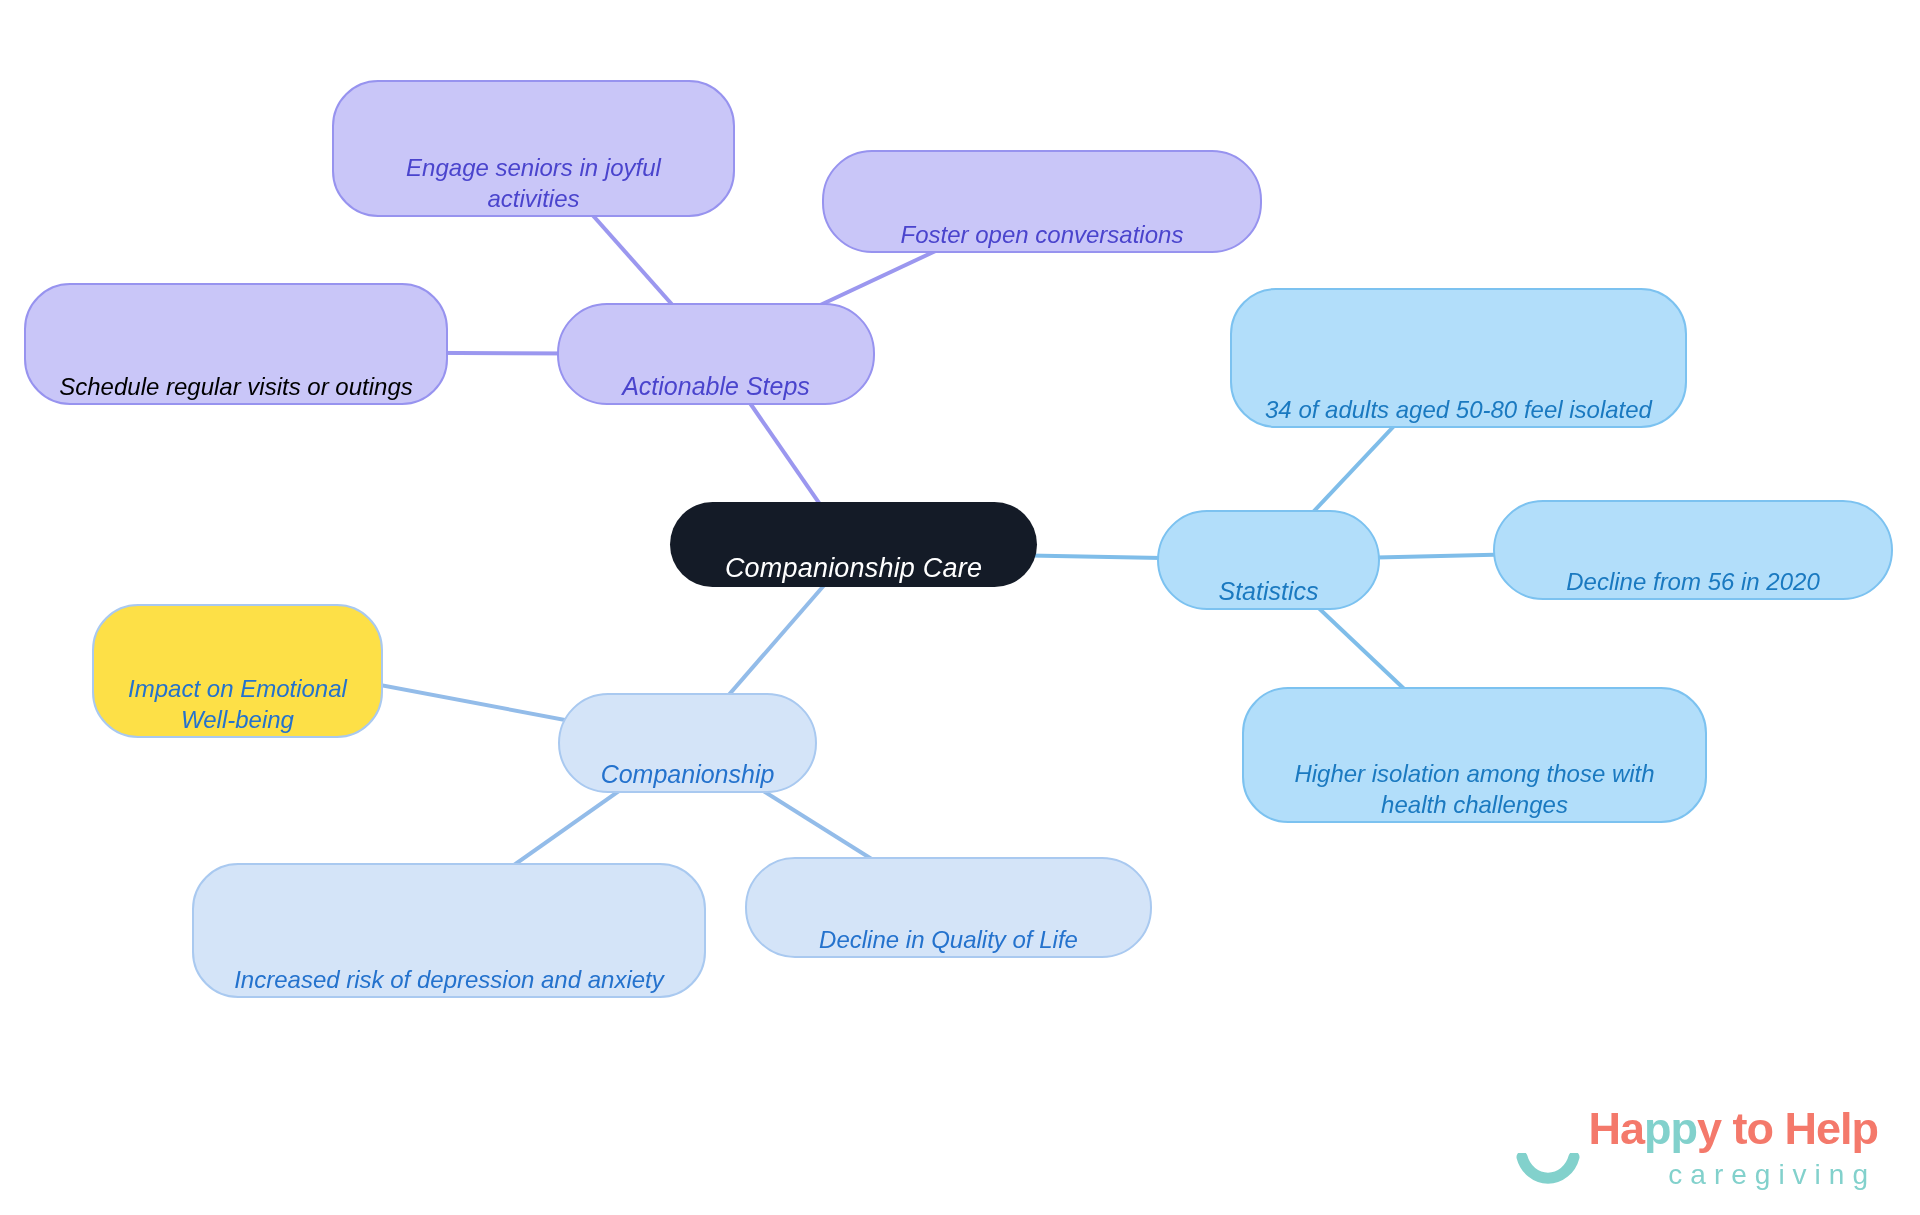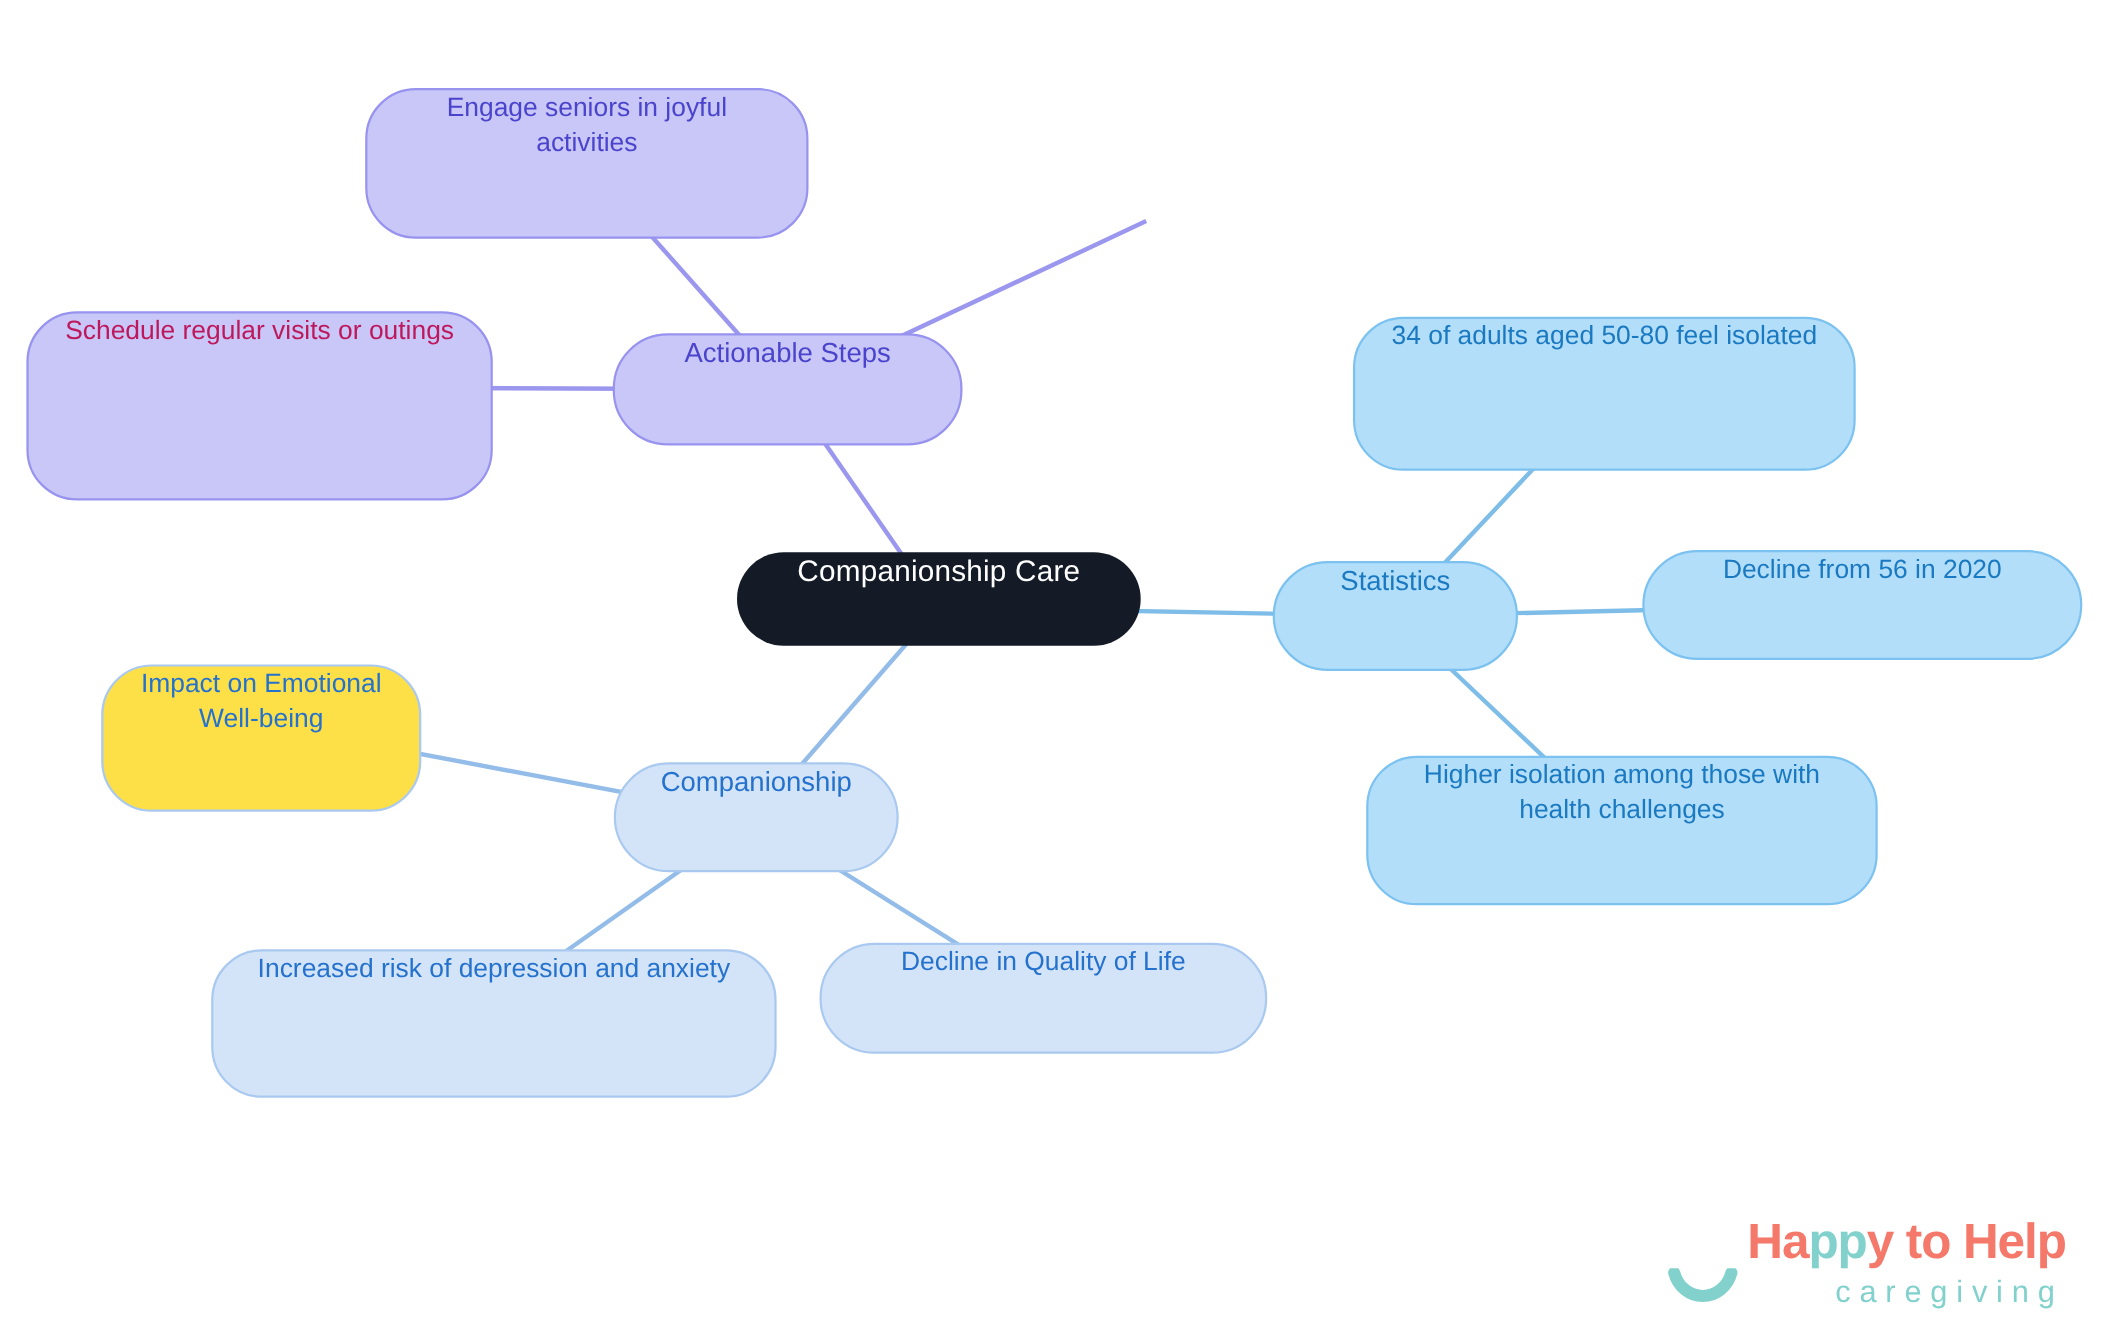--- a/index.html
+++ b/index.html
@@ -20,29 +20,30 @@
   }
   svg.edges {
     position: absolute;
     left: 0;
     top: 0;
   }
   .node {
     position: absolute;
     box-sizing: border-box;
     display: flex;
-    align-items: flex-start;
+    align-items: flex-end;
     justify-content: center;
     text-align: center;
     border: 2px solid transparent;
     border-radius: 50px;
     padding: 0 28px;
     line-height: 1.32;
     cursor: pointer;
     user-select: none;
+    font-style: italic;
   }
   .node.tall { border-radius: 46px; }
   .node.central {
     border: none;
     font-size: 27px;
     letter-spacing: 0.2px;
   }
   .node.branch { font-size: 25px; }
   .node.child  { font-size: 24px; }
 
@@ -103,22 +104,25 @@
   </div>
 
   <div class="node branch" style="left: 557px; top: 303px; width: 318px; height: 102px; background: rgb(201, 198, 248); border-color: rgb(151, 147, 239); color: rgb(74, 68, 205);">
     <span>Actionable Steps</span>
   </div>
 
   <div class="node child tall" style="left: 332px; top: 80px; width: 403px; height: 137px; background: rgb(201, 198, 248); border-color: rgb(151, 147, 239); color: rgb(74, 68, 205);">
     <span>Engage seniors in joyful activities</span>
   </div>
 
+  <div class="node child" style="left: 822px; top: 150px; width: 440px; height: 103px; background: rgb(201, 198, 248); border-color: rgb(151, 147, 239); color: rgb(74, 68, 205);">
+    <span>Foster open conversations</span>
+  </div>
 
-  <div class="node child tall" style="left: 24px; top: 283px; width: 424px; height: 172px; background: rgb(201, 198, 248); border-color: rgb(151, 147, 239); color: #be185d;">
+  <div class="node child tall" style="left: 24px; top: 283px; width: 424px; height: 122px; background: rgb(201, 198, 248); border-color: rgb(151, 147, 239); color: #000000;">
     <span>Schedule regular visits or outings</span>
   </div>
 
   <div class="node branch" style="left: 1157px; top: 510px; width: 223px; height: 100px; background: rgb(178, 222, 250); border-color: rgb(124, 194, 240); color: rgb(26, 121, 192);">
     <span>Statistics</span>
   </div>
 
   <div class="node child tall" style="left: 1230px; top: 288px; width: 457px; height: 140px; background: rgb(178, 222, 250); border-color: rgb(124, 194, 240); color: rgb(26, 121, 192);">
     <span>34 of adults aged 50-80 feel isolated</span>
   </div>

